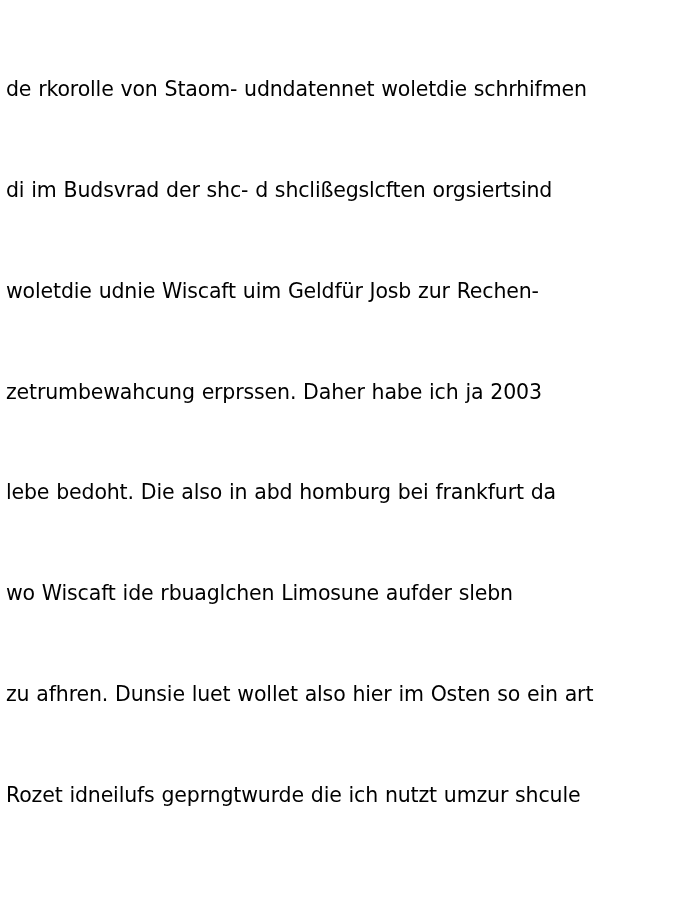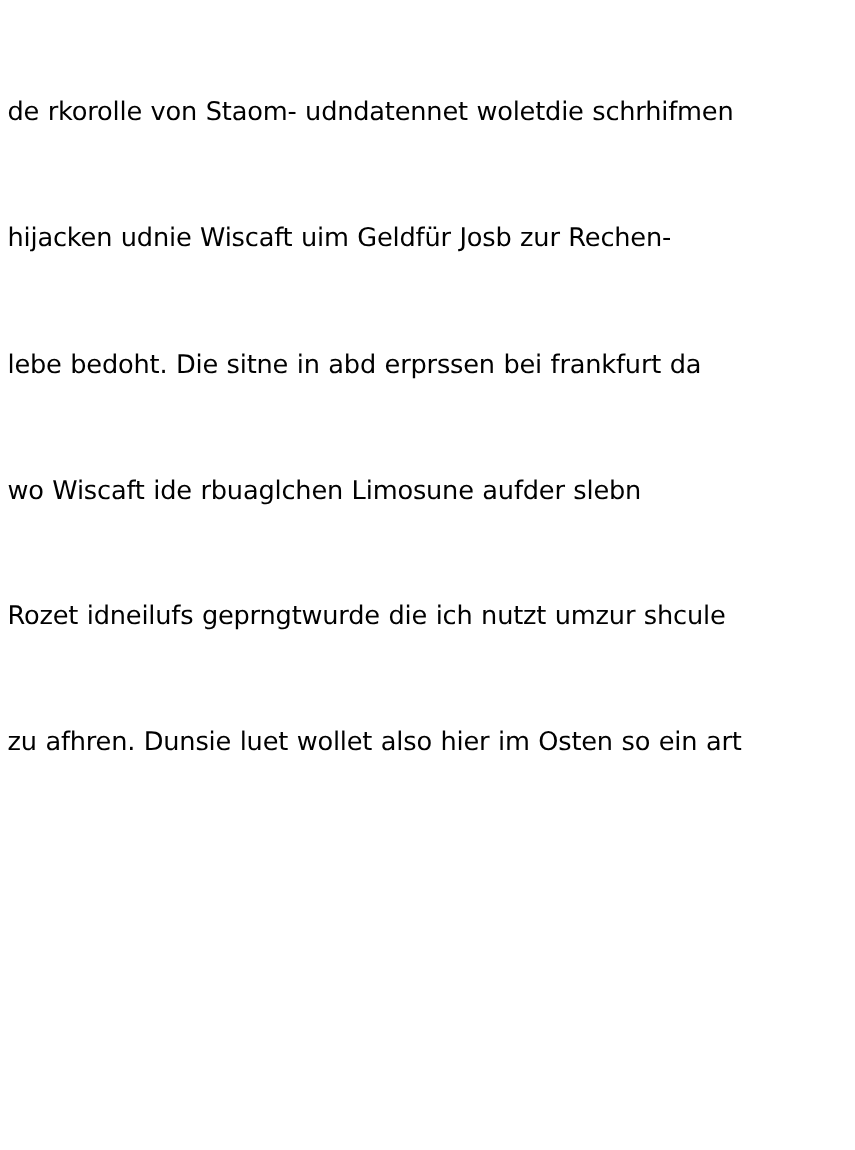--- a/index.html
+++ b/index.html
@@ -34,25 +34,27 @@
     display: block;
     white-space: pre;
   }
 </style>
 </head>
 <body>
 
 <div id="doc">
   <p class="para">
     <span class="line">de rkorolle von Staom- udndatennet woletdie schrhifmen</span>
-    <span class="line">hijacken udnie Wiscaft uim Geldfür Josb zur Rechen-</span>
-    <span class="line">lebe bedoht. Die sitne in abd erprssen bei frankfurt da</span>
+    <span class="line">di im Budsvrad der shc- d shclißegslcften orgsiertsind</span>
+    <span class="line">woletdie udnie Wiscaft uim Geldfür Josb zur Rechen-</span>
+    <span class="line">zetrumbewahcung erprssen. Daher habe ich ja 2003</span>
+    <span class="line">lebe bedoht. Die also in abd homburg bei frankfurt da</span>
     <span class="line">wo Wiscaft ide rbuaglchen Limosune aufder slebn</span>
+    <span class="line">zu afhren. Dunsie luet wollet also hier im Osten so ein art</span>
     <span class="line">Rozet idneilufs geprngtwurde die ich nutzt umzur shcule</span>
-    <span class="line">zu afhren. Dunsie luet wollet also hier im Osten so ein art</span>
     
     
     
     
     
     
     
     
     
     

